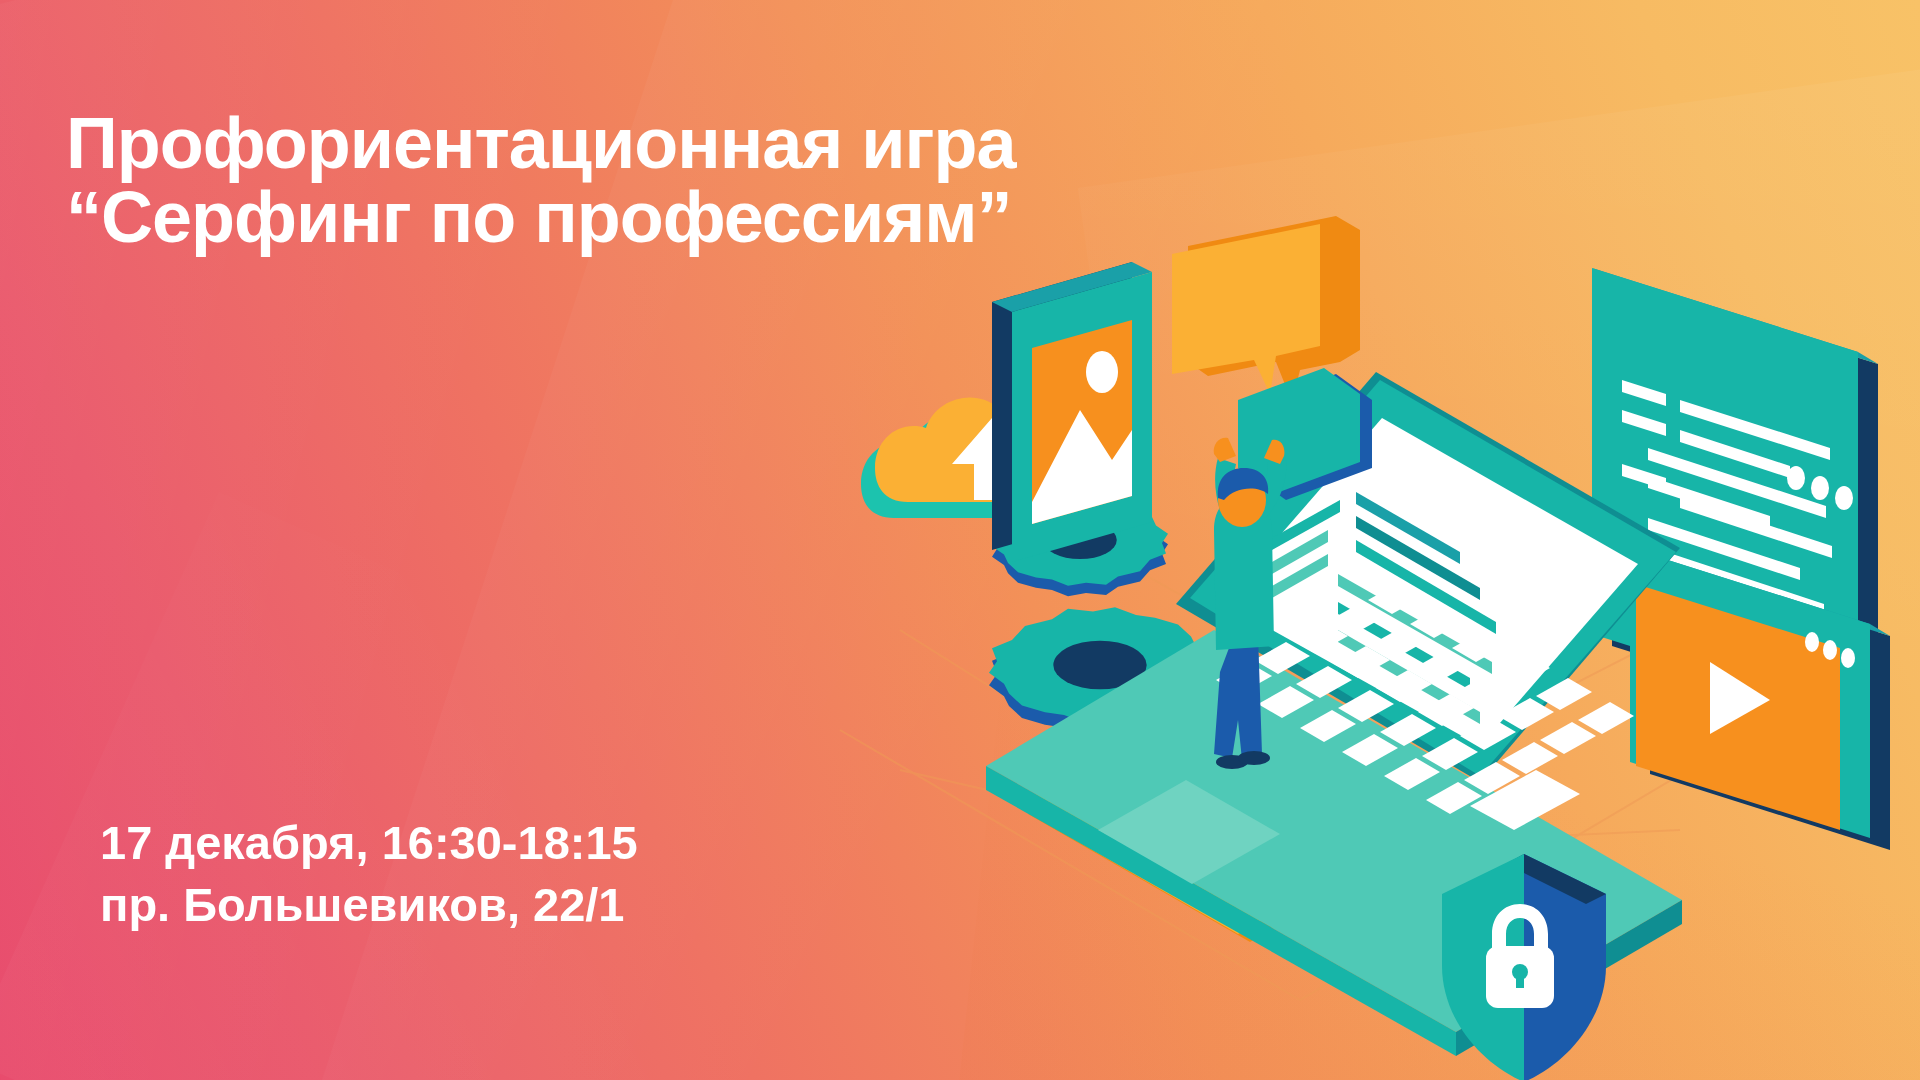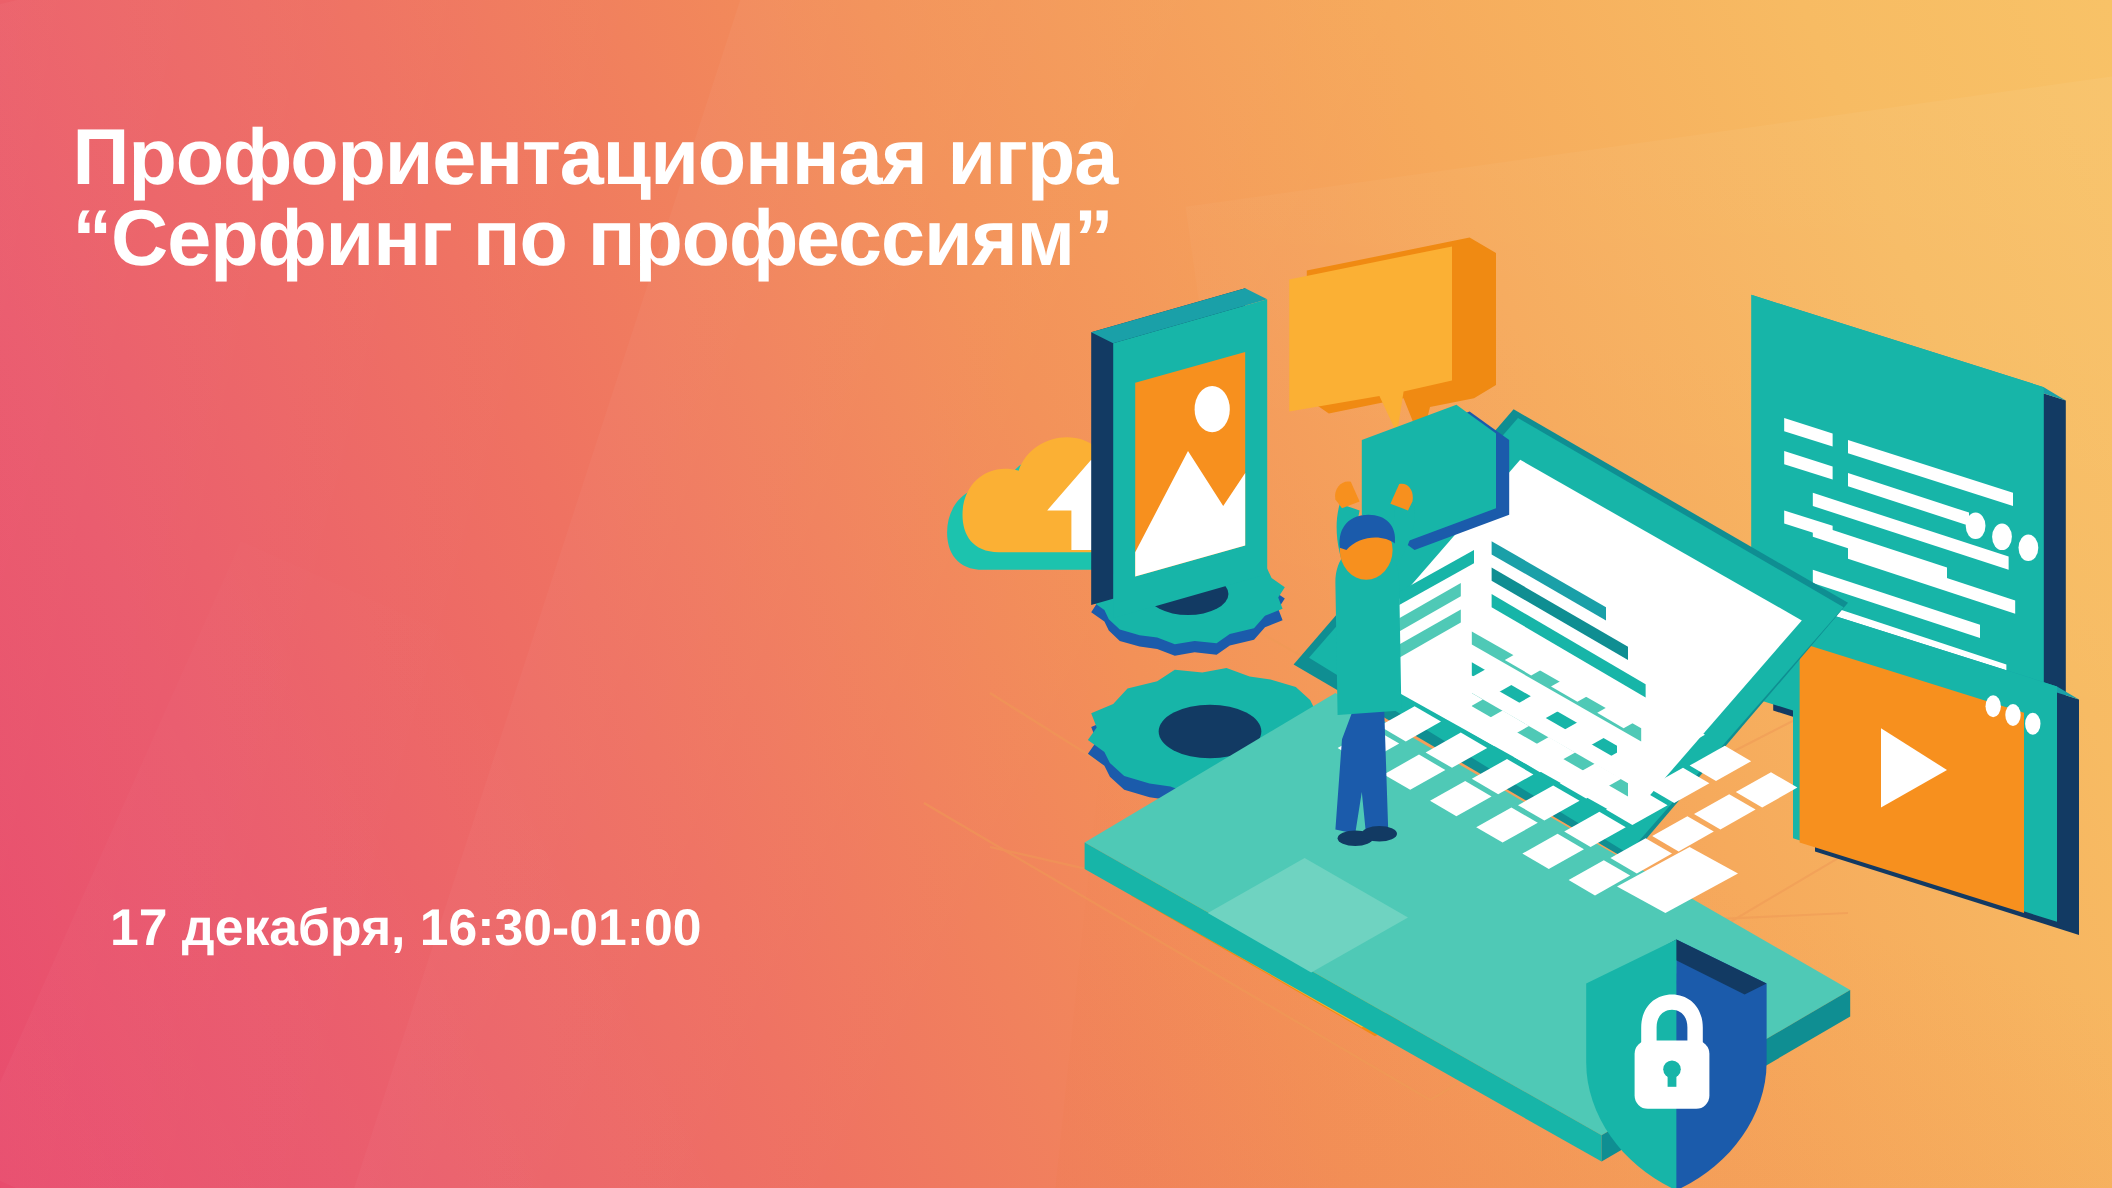--- a/index.html
+++ b/index.html
@@ -58,21 +58,22 @@
   <div class="facet f3"></div>
   <div class="facet f4"></div>
   <div class="facet f5"></div>
 
   <div id="title">
     <span class="l1">Профориентационная игра</span>
     <span class="l2">“Серфинг по профессиям”</span>
   </div>
 
   <div id="info">
-    <div>17 декабря, 16:30-01:00</div>
+    <div>17 декабря, 16:30-18:15</div>
+    <div>пр. Большевиков, 22/1</div>
   </div>
 
   <div id="art">
   <svg viewBox="0 0 1140 870" xmlns="http://www.w3.org/2000/svg">
 
     <g stroke="#ef9a56" stroke-width="2" fill="none" opacity=".55">
       <path d="M120 420 L470 640 L880 430"></path>
       <path d="M60 520 L520 790 L1060 470"></path>
       <path d="M250 300 L640 520 L980 330"></path>
       <path d="M470 640 L500 250"></path>

